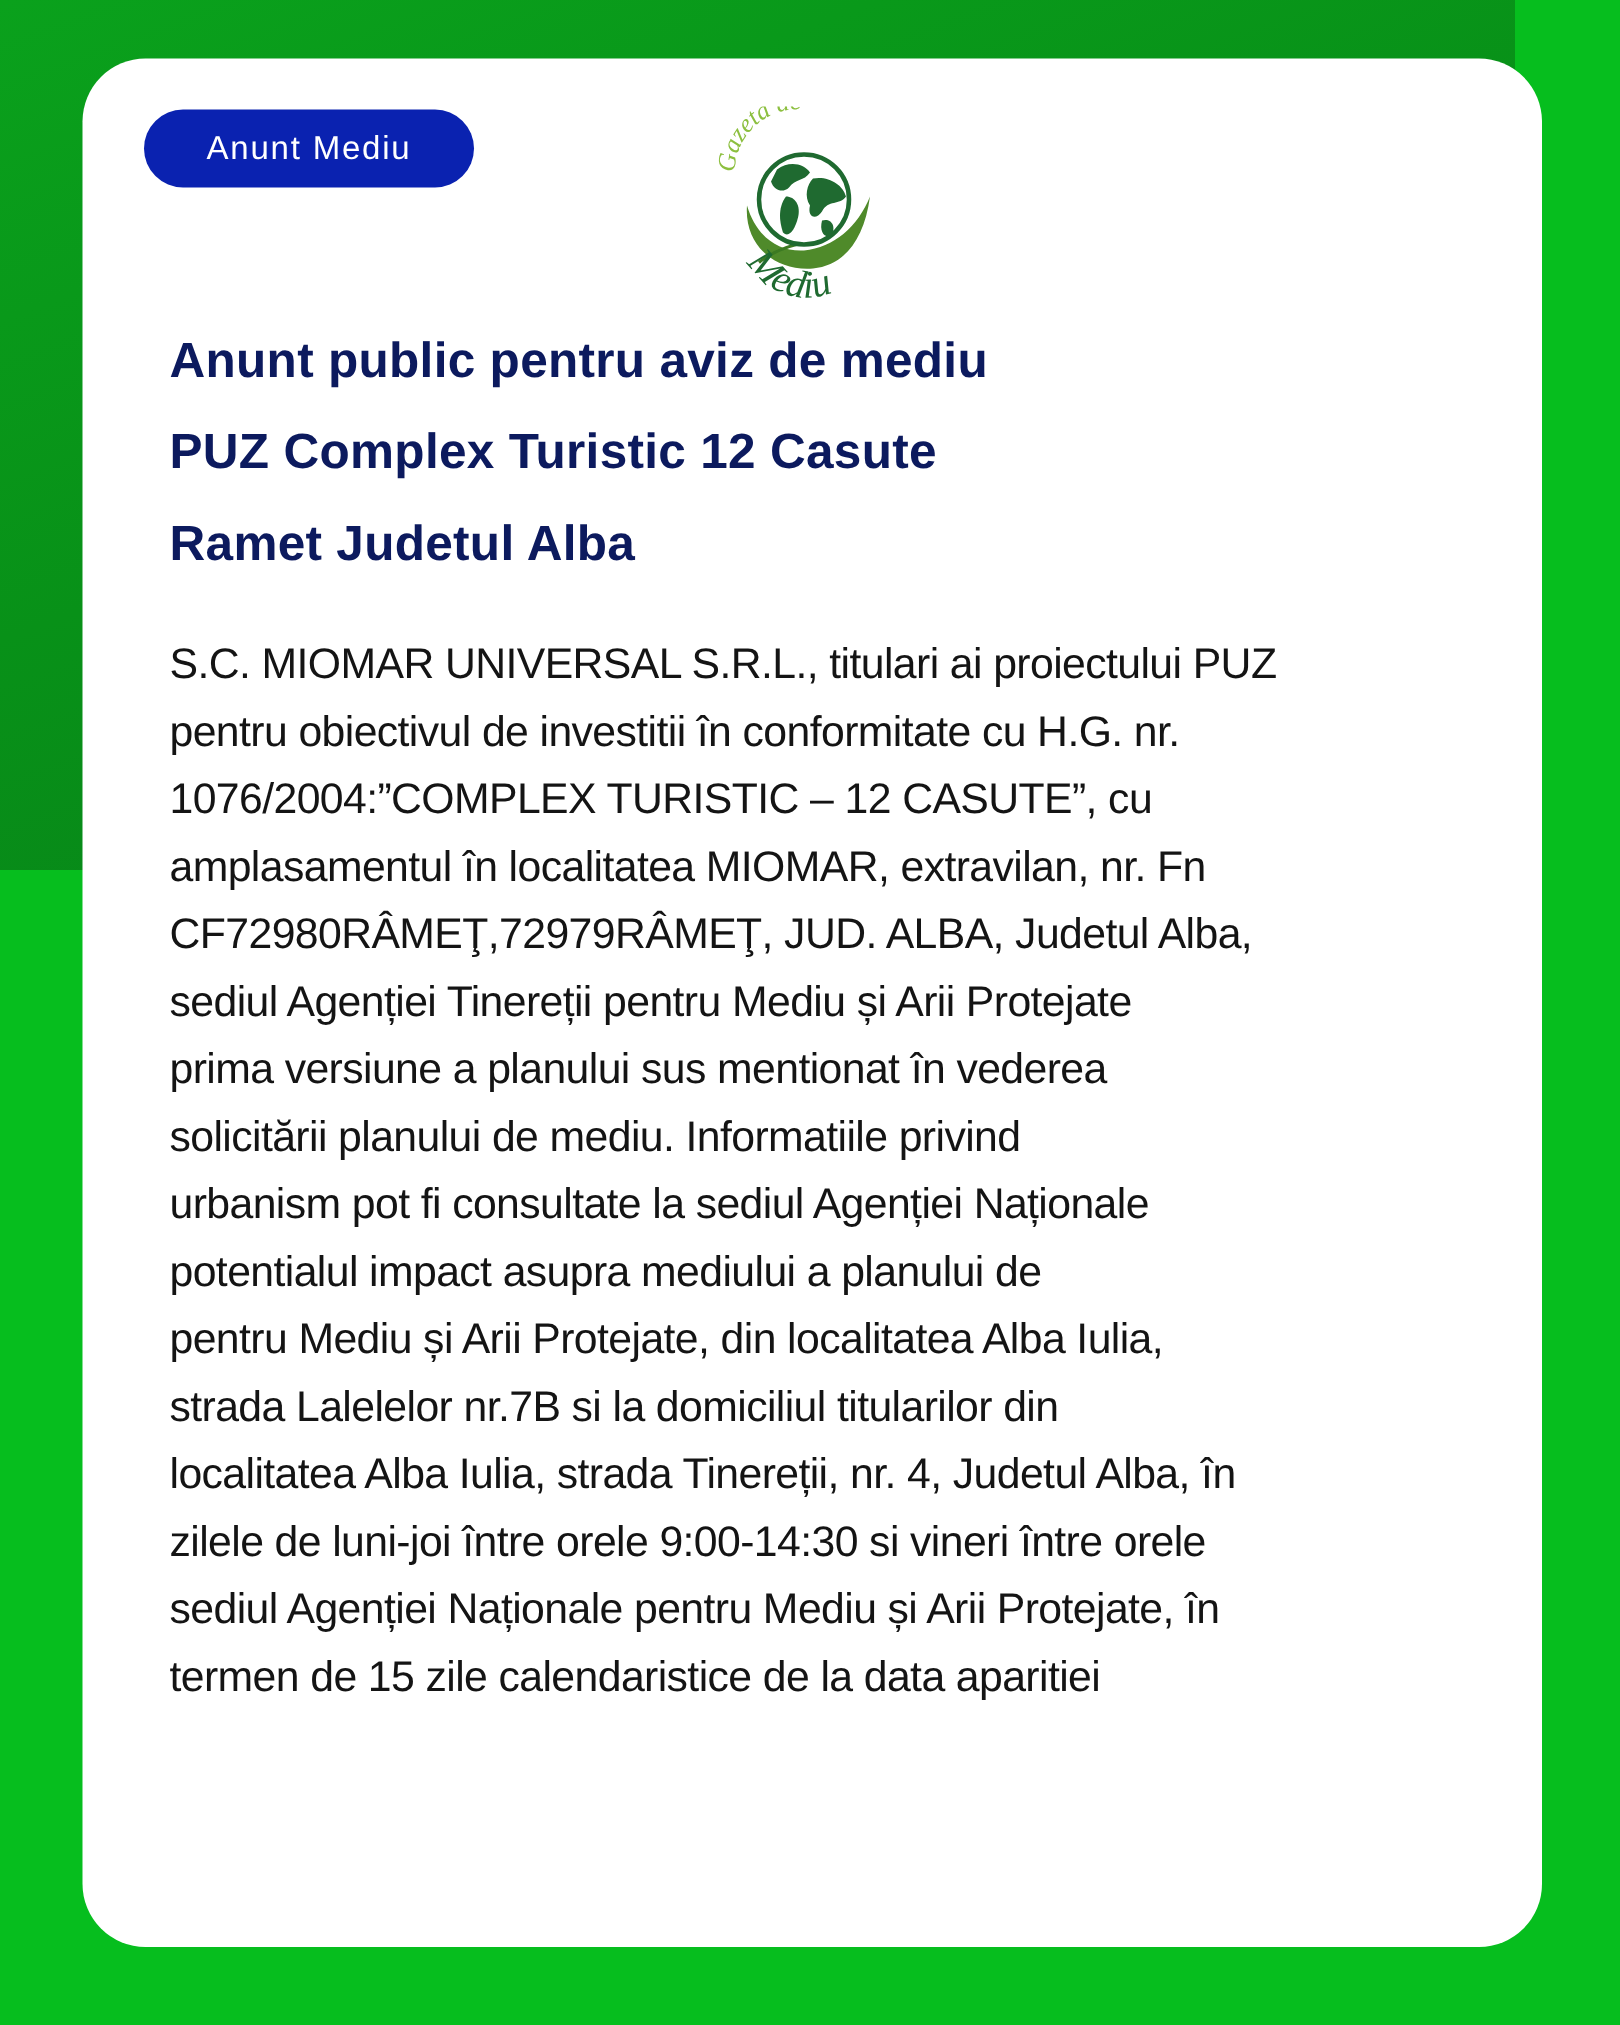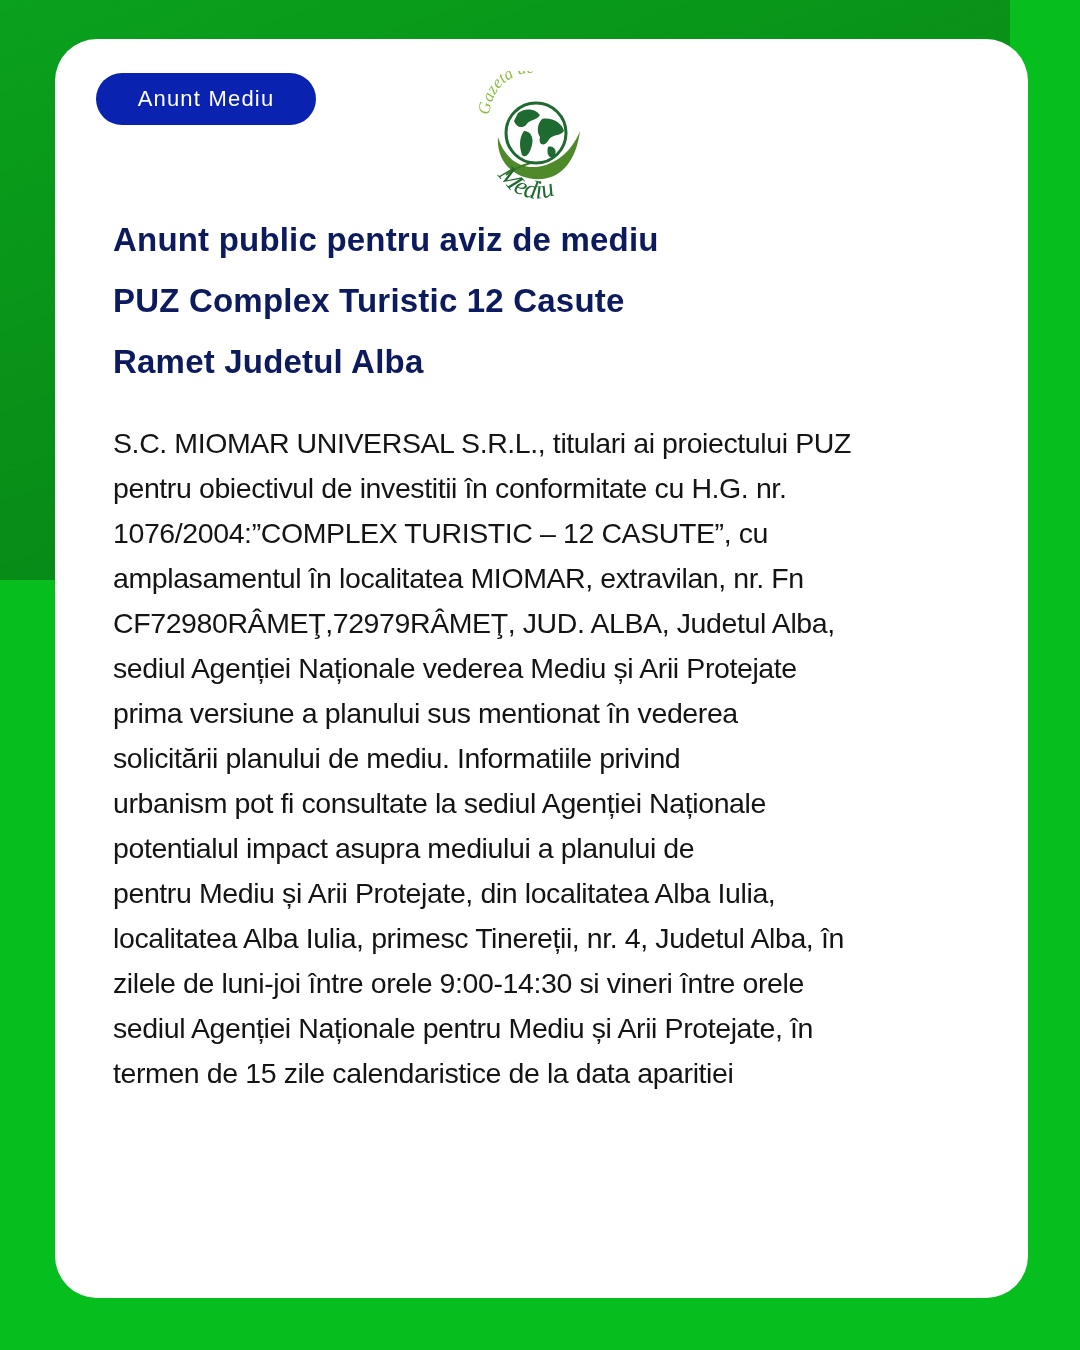--- a/index.html
+++ b/index.html
@@ -126,25 +126,26 @@
     <span class="line" style="display:block">PUZ Complex Turistic 12 Casute</span>
     <span class="line" style="display:block">Ramet Judetul Alba</span>
   </h1>
 
   <p class="body-text">
     <span class="line">S.C. MIOMAR UNIVERSAL S.R.L., titulari ai proiectului PUZ</span>
     <span class="line">pentru obiectivul de investitii în conformitate cu H.G. nr.</span>
     <span class="line">1076/2004:”COMPLEX TURISTIC – 12 CASUTE”, cu</span>
     <span class="line">amplasamentul în localitatea MIOMAR, extravilan, nr. Fn</span>
     <span class="line">CF72980RÂMEŢ,72979RÂMEŢ, JUD. ALBA, Judetul Alba,</span>
-    <span class="line">sediul Agenției Naționale vederea Mediu și Arii Protejate</span>
+    <span class="line">sediul Agenției Tinereții pentru Mediu și Arii Protejate</span>
     <span class="line">prima versiune a planului sus mentionat în vederea</span>
     <span class="line">solicitării planului de mediu. Informatiile privind</span>
     <span class="line">urbanism pot fi consultate la sediul Agenției Naționale</span>
     <span class="line">potentialul impact asupra mediului a planului de</span>
     <span class="line">pentru Mediu și Arii Protejate, din localitatea Alba Iulia,</span>
-    <span class="line">localitatea Alba Iulia, primesc Tinereții, nr. 4, Judetul Alba, în</span>
+    <span class="line">strada Lalelelor nr.7B si la domiciliul titularilor din</span>
+    <span class="line">localitatea Alba Iulia, strada Tinereții, nr. 4, Judetul Alba, în</span>
     <span class="line">zilele de luni-joi între orele 9:00-14:30 si vineri între orele</span>
     <span class="line">sediul Agenției Naționale pentru Mediu și Arii Protejate, în</span>
     <span class="line">termen de 15 zile calendaristice de la data aparitiei</span>
   </p>
 
 </div>
 
 </body></html>

